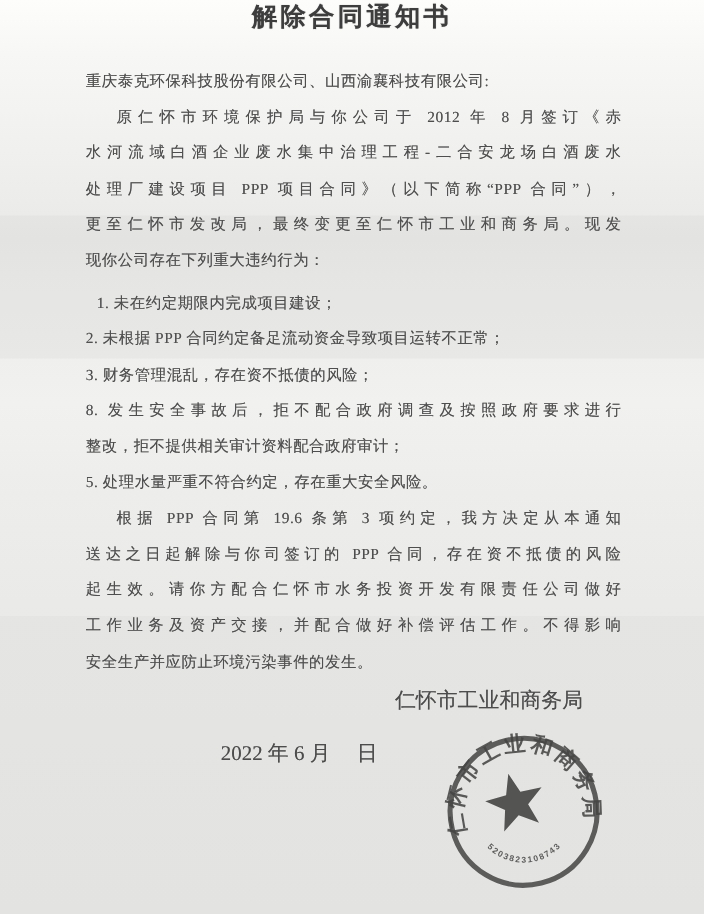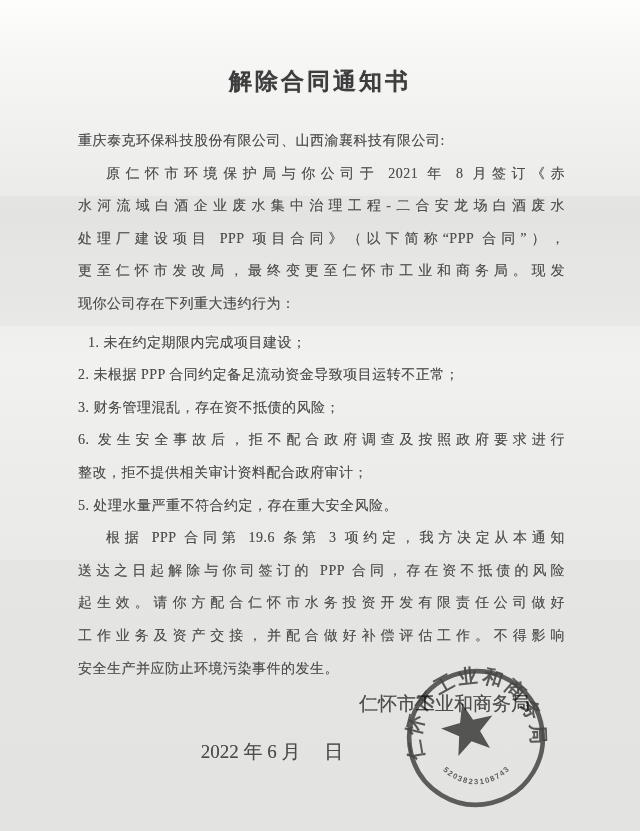--- a/index.html
+++ b/index.html
@@ -17,21 +17,20 @@
         #fdfdfc 0%, #f7f7f5 6%,
         #efefed 18%, #e9e9e7 26%,
         #ededeb 34%, #f1f1ef 44%,
         #ededeb 54%, #eaeae8 66%,
         #e9e9e7 80%, #e8e8e6 100%);
   }
   .band{position:absolute;left:0;width:640px;pointer-events:none;}
   .band1{top:196px;height:130px;background:rgba(120,120,118,0.05);}
   .band2{top:560px;height:271px;background:rgba(120,120,118,0.04);}
   .title{
-    padding-top:66px;
     text-align:center;
     font-family:"Liberation Sans","DejaVu Sans",sans-serif;
     font-weight:700;
     font-size:23px;
     letter-spacing:3px;
     color:#3d3d3d;
     text-shadow:0 0 0.7px rgba(70,70,70,0.65);
   }
   .body-text{
     margin:28px 0 0 78px;
@@ -70,29 +69,29 @@
 <body>
 
 <div class="page">
   <div class="band band1"></div>
   <div class="band band2"></div>
 
   <div class="title">解除合同通知书</div>
 
   <div class="body-text">
     <div class="line">重庆泰克环保科技股份有限公司、山西渝襄科技有限公司:</div>
-    <div class="line indent justify">原仁怀市环境保护局与你公司于 2021 年 8 月签订《赤</div>
+    <div class="line indent justify">原仁怀市环境保护局与你公司于 2012 年 8 月签订《赤</div>
     <div class="line justify">水河流域白酒企业废水集中治理工程-二合安龙场白酒废水</div>
     <div class="line justify">处理厂建设项目 PPP 项目合同》（以下简称“PPP 合同”），</div>
     <div class="line justify">更至仁怀市发改局，最终变更至仁怀市工业和商务局。现发</div>
     <div class="line">现你公司存在下列重大违约行为：</div>
     <div class="line gap">1. 未在约定期限内完成项目建设；</div>
     <div class="line">2. 未根据 PPP 合同约定备足流动资金导致项目运转不正常；</div>
     <div class="line">3. 财务管理混乱，存在资不抵债的风险；</div>
-    <div class="line justify">6. 发生安全事故后，拒不配合政府调查及按照政府要求进行</div>
+    <div class="line justify">8. 发生安全事故后，拒不配合政府调查及按照政府要求进行</div>
     <div class="line">整改，拒不提供相关审计资料配合政府审计；</div>
     <div class="line">5. 处理水量严重不符合约定，存在重大安全风险。</div>
     <div class="line indent justify">根据 PPP 合同第 19.6 条第 3 项约定，我方决定从本通知</div>
     <div class="line justify">送达之日起解除与你司签订的 PPP 合同，存在资不抵债的风险</div>
     <div class="line justify">起生效。请你方配合仁怀市水务投资开发有限责任公司做好</div>
     <div class="line justify">工作业务及资产交接，并配合做好补偿评估工作。不得影响</div>
     <div class="line">安全生产并应防止环境污染事件的发生。</div>
   </div>
 
   <div class="signature">

